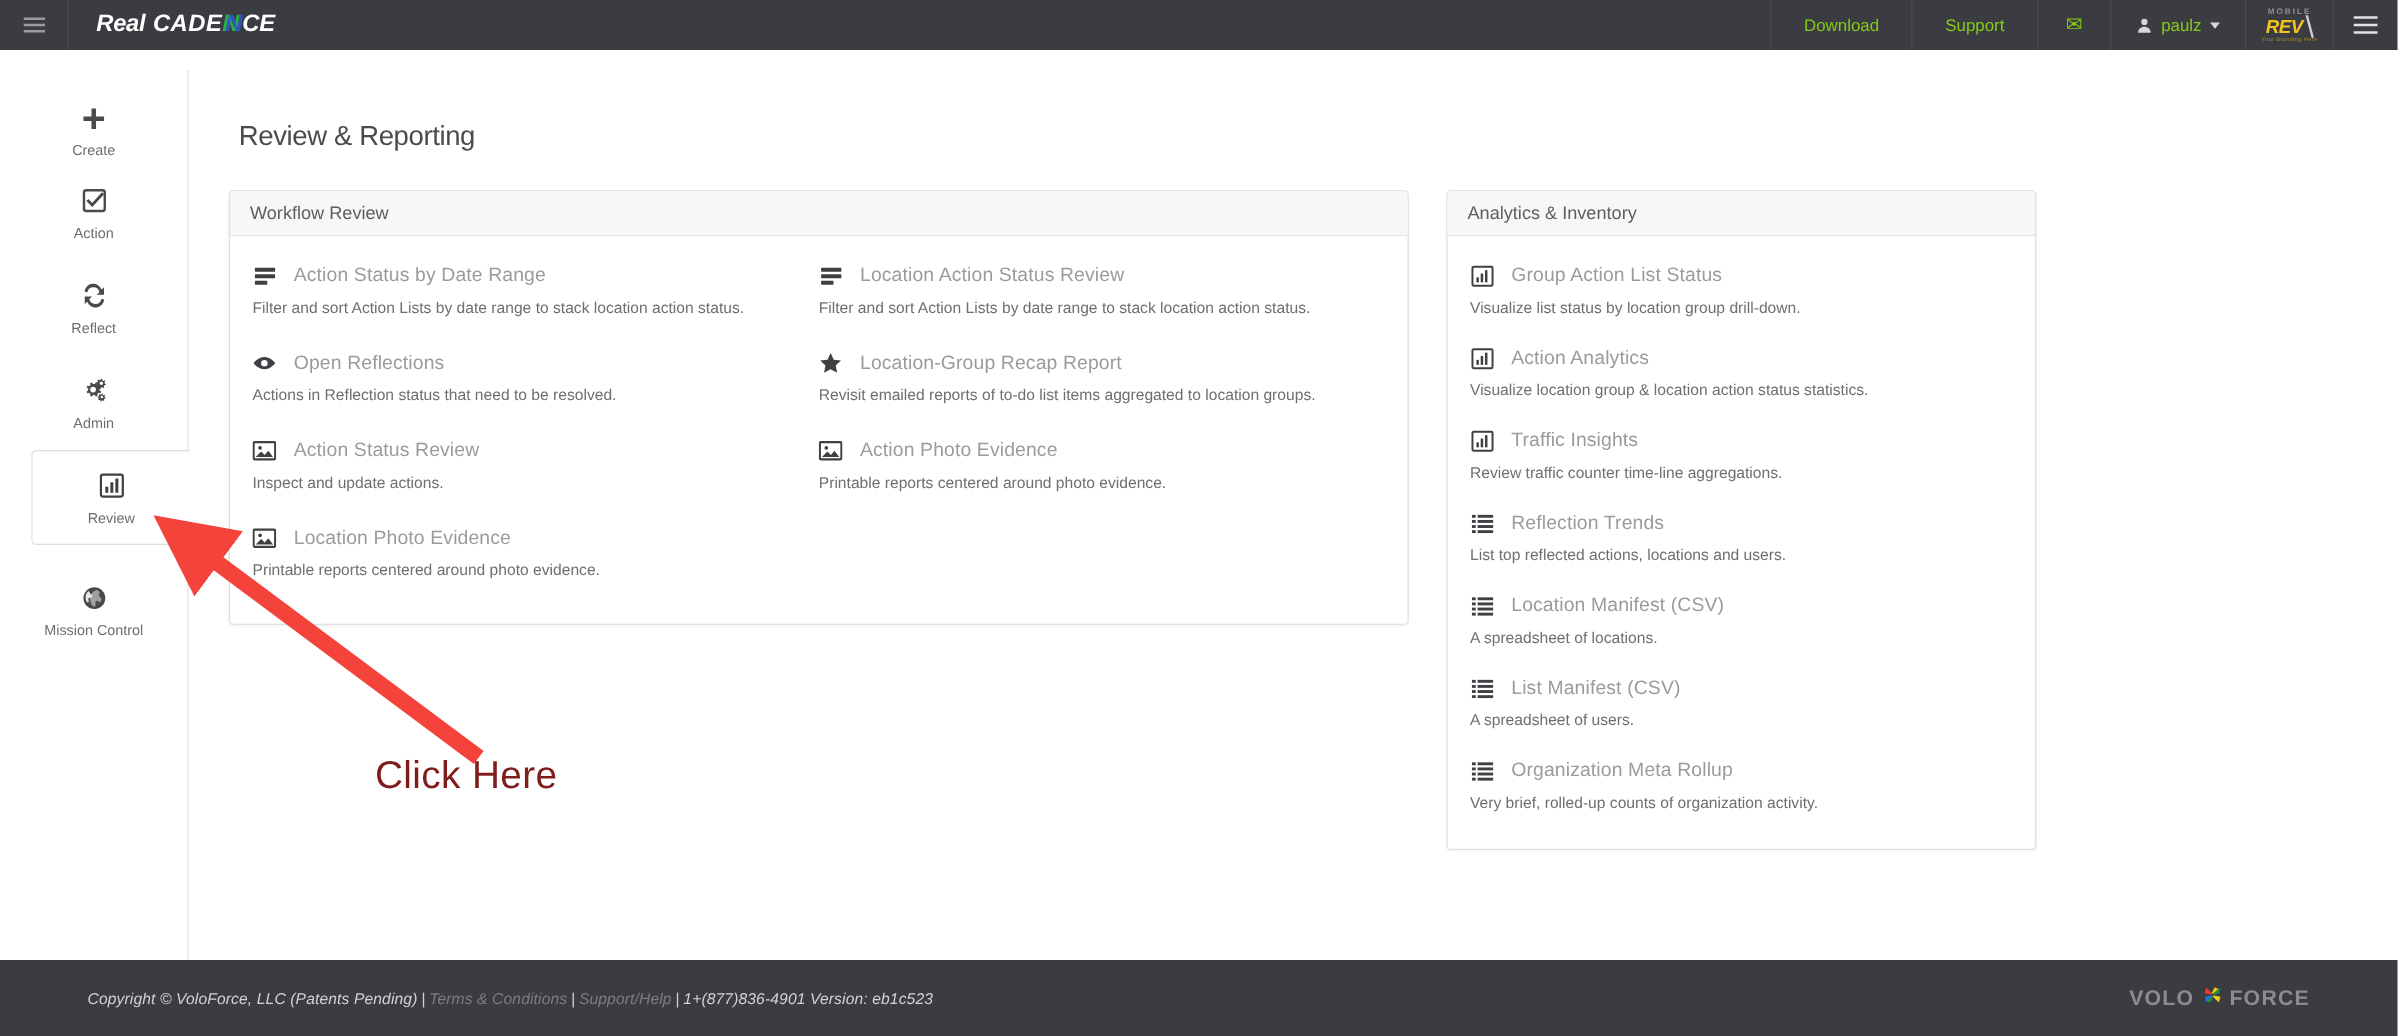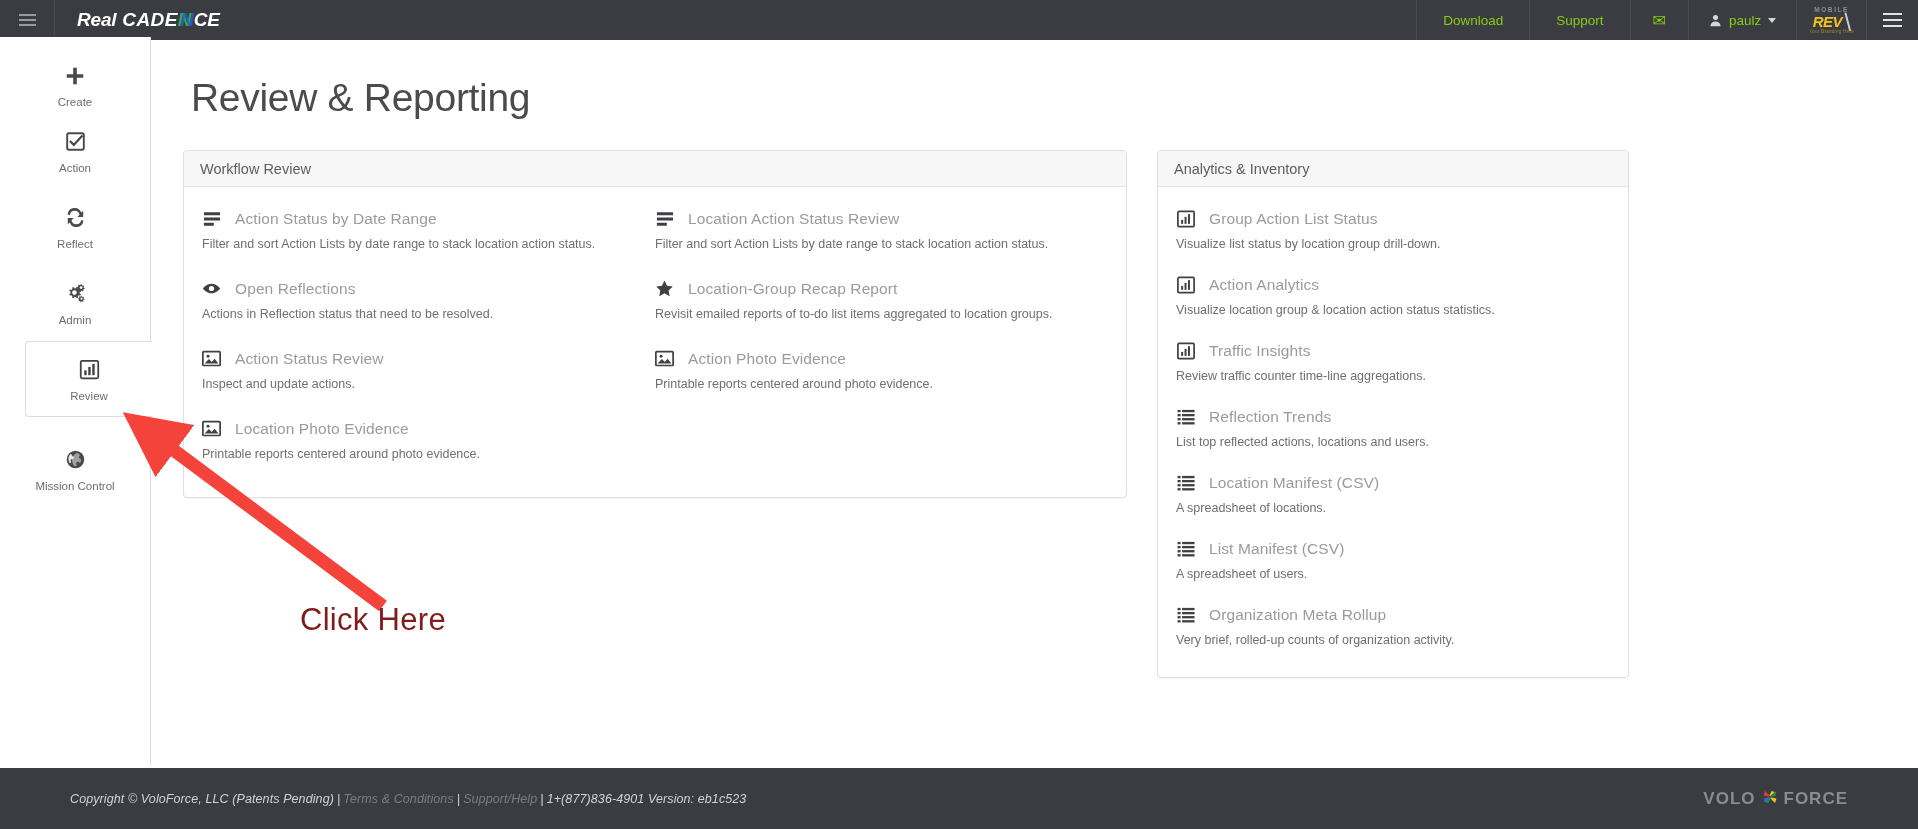--- a/index.html
+++ b/index.html
@@ -63,21 +63,21 @@
   .revlogo .tag { font-size: 4.5px; color: #a08a2e; letter-spacing: 0.3px; }
   .nav-burger-right {
     width: 52px; display: flex; align-items: center; justify-content: center;
     border-left: 1px solid #4a4b51; cursor: pointer;
   }
   .nav-burger-right i { display: block; width: 19px; height: 2.5px; background: #e2e2e5; }
   .nav-burger-right .stack { display: flex; flex-direction: column; gap: 3.5px; }
 
   
   .sidebar {
-    position: absolute; top: 37px; left: 0;
+    position: absolute; top: 56px; left: 0;
     width: 151px; height: 728px;
     background: #ffffff;
     border-right: 1px solid #dcdcdc;
   }
   .side-item {
     position: relative;
     display: flex; flex-direction: column; align-items: center; justify-content: center;
     height: 76px; cursor: pointer; color: #6b6b6b;
   }
   .side-item .slabel {
@@ -101,22 +101,22 @@
   .side-item.mission { margin-top: 14px; }
 
   
   .content {
     position: absolute; top: 40px; left: 151px;
     width: 1767px; height: 728px;
     background: #ffffff;
     padding: 36px 32px 0 32px;
   }
   .page-title {
-    font-size: 39px; font-weight: 300; color: #4b4b4b;
-    letter-spacing: -0.3px; margin-left: 8px; margin-bottom: 30px;
+    font-size: 22px; font-weight: 300; color: #4b4b4b;
+    letter-spacing: -0.3px; margin-left: 8px; margin-bottom: 30px; margin-top: 20px;
   }
   .panels { display: flex; gap: 30px; align-items: flex-start; }
 
   .panel {
     background: #ffffff;
     border: 1px solid #e0e0e0;
     border-radius: 4px;
     box-shadow: 0 1px 1px rgba(0,0,0,0.04);
   }
   .panel-head {

